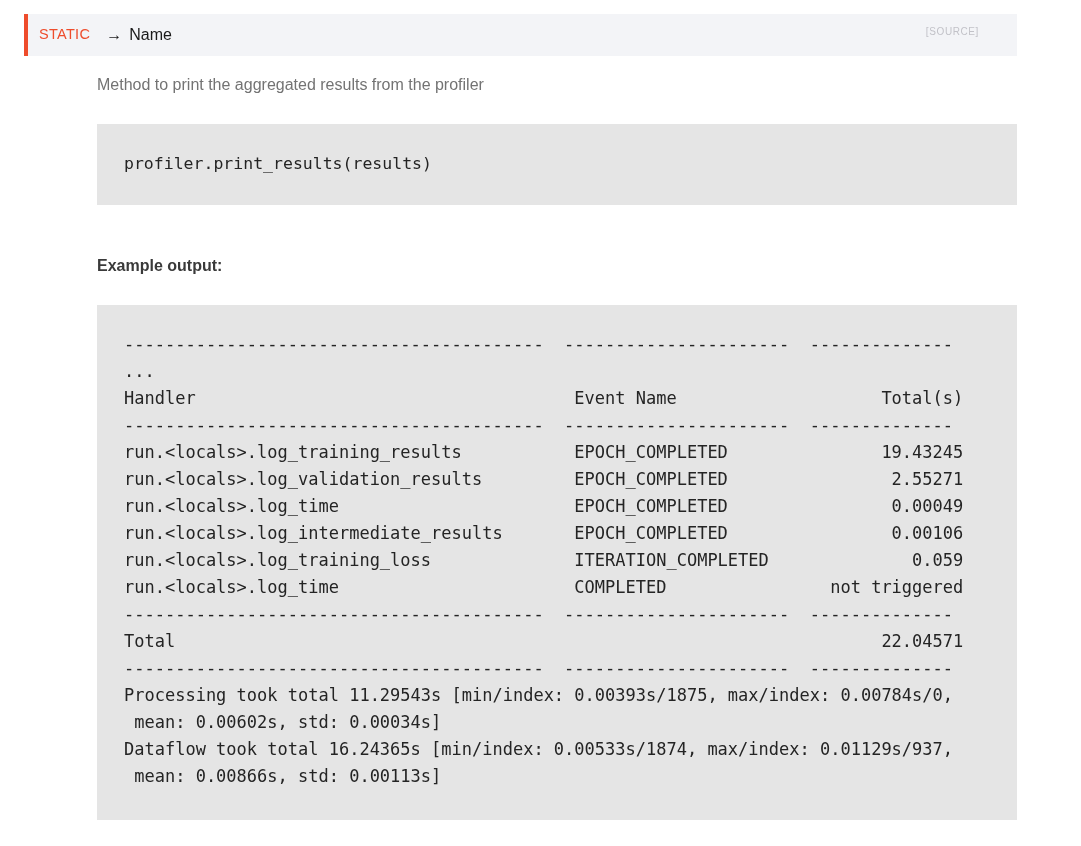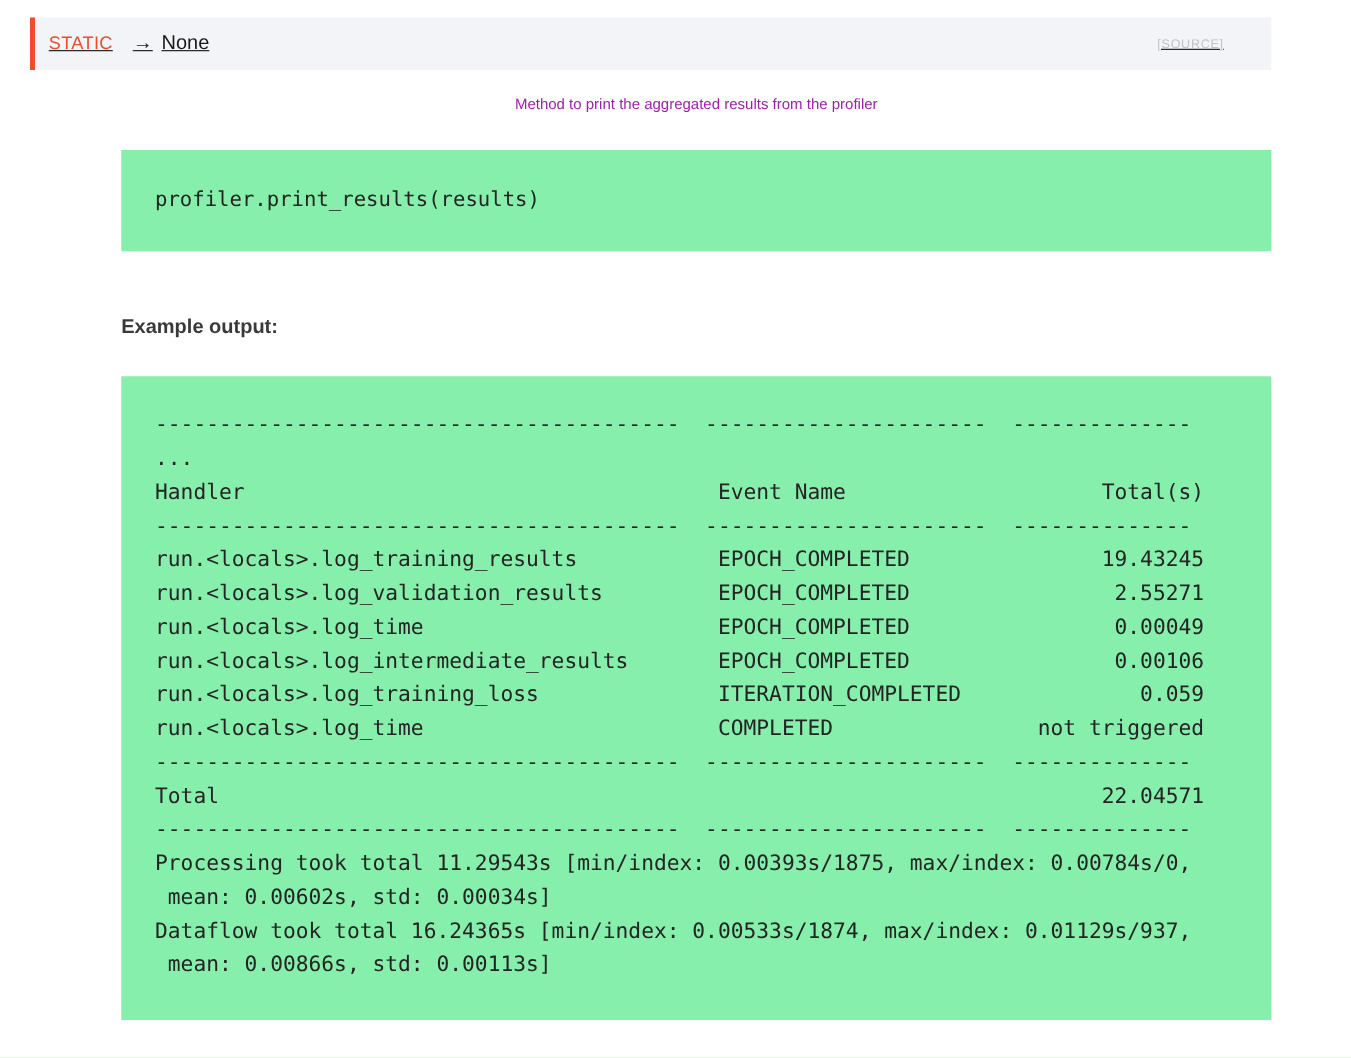--- a/index.html
+++ b/index.html
@@ -11,23 +11,22 @@
     color: #2b2b2b;
     -webkit-font-smoothing: antialiased;
   }
   .page { padding: 14px 64px 26px 24px; }
 
   
   .sig-bar {
     background: #f3f4f7;
     border-left: 4px solid #ee4c2c;
     display: flex;
-    align-items: center;
+    align-items: flex-start;
     padding: 12px 38px 12px 11px;
-    text-decoration: underline;
   }
   .static-label {
     color: #ee4c2c;
     font-size: 14.5px;
     letter-spacing: 0.3px;
     margin-right: 9px;
     white-space: nowrap;
   }
   .sig-code {
     font-family: "DejaVu Sans Mono", monospace;
@@ -46,26 +45,25 @@
     letter-spacing: 0.6px;
     text-decoration: none;
     cursor: pointer;
     white-space: nowrap;
   }
 
   
   .dd { margin-left: 73px; }
   .desc {
     margin-top: 20px;
-    font-size: 12px;
-    color: #a21caf;
-    text-align: center;
+    font-size: 16px;
+    color: #737373;
   }
   .code-block {
-    background: #86efac;
+    background: #e5e5e5;
     margin-top: 30px;
     padding: 30px 27px;
     overflow: hidden;
   }
   .code-block pre {
     font-family: "DejaVu Sans Mono", monospace;
     font-size: 16.5px;
     line-height: 1.25;
     color: #242424;
     white-space: pre;
@@ -83,21 +81,21 @@
   }
 </style>
 </head>
 <body>
 
 <div class="page">
 
   <div class="sig-bar">
     <span class="static-label">STATIC</span>
     <span class="sig-arrow">→</span>
-    <span class="sig-return">None</span>
+    <span class="sig-return">Name</span>
     <a class="source-link">[SOURCE]</a>
   </div>
 
   <div class="dd">
 
     <p class="desc">Method to print the aggregated results from the profiler</p>
 
     <div class="code-block">
       <pre>profiler.print_results(results)</pre>
     </div>

